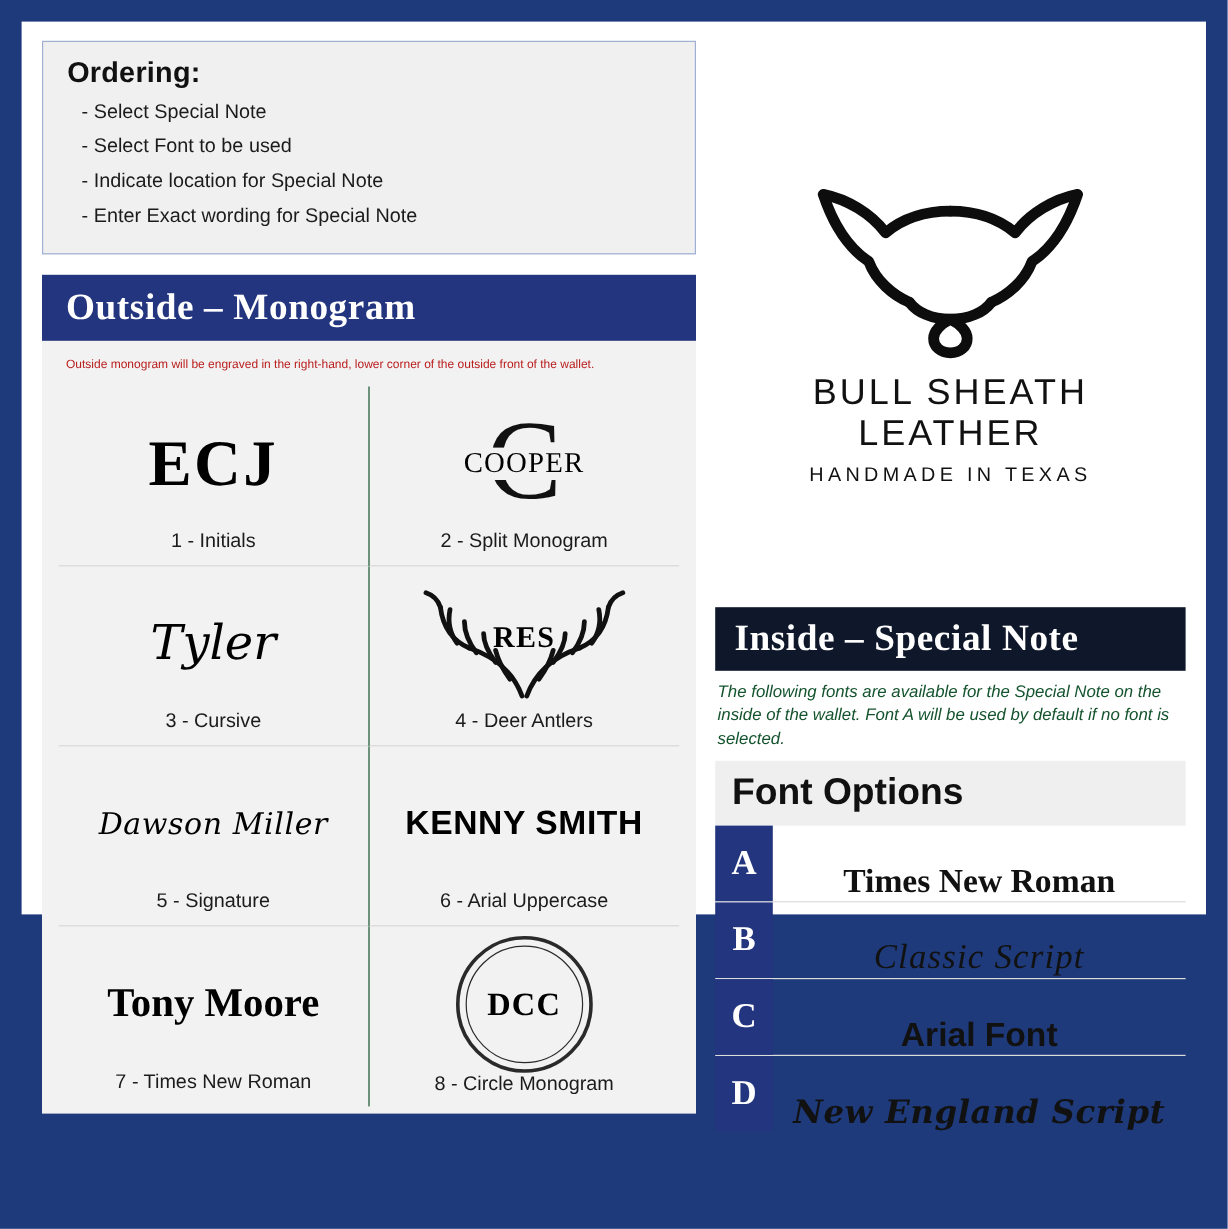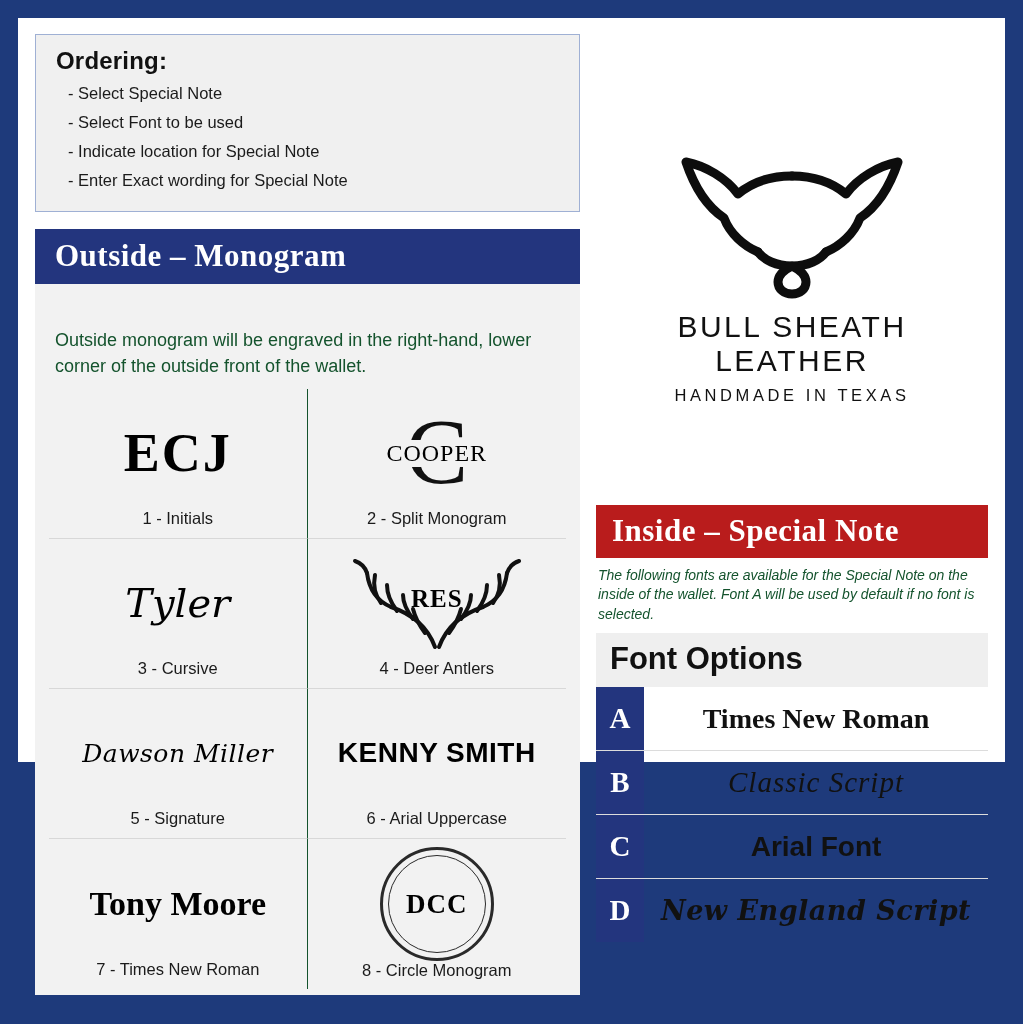--- a/index.html
+++ b/index.html
@@ -66,25 +66,24 @@
     box-sizing: border-box;
   }
   .band-text {
     font-family: "Liberation Serif", serif;
     font-weight: bold;
     font-size: 31px;
     letter-spacing: .5px;
     line-height: 1.05;
   }
   .panel-note {
-    font-size: 18px;
-    color: #14532d;
+    font-size: 10px;
+    color: #b91c1c;
     padding: 14px 20px 10px 20px;
     line-height: 1.45;
-    margin-top: 29px;
   }
 
   .grid {
     display: grid;
     grid-template-columns: 1fr 1fr;
     padding: 0 14px 0 14px;
   }
   .cell {
     position: relative;
     height: 150px;
@@ -229,21 +228,21 @@
   .brand-sub {
     font-family: "Liberation Sans", sans-serif;
     font-size: 16.5px;
     letter-spacing: 3.6px;
     color: #111;
     margin-top: 8px;
   }
 
   .inside-band {
     margin-top: 100px;
-    background: #b91c1c;
+    background: #0f172a;
     color: #fff;
     padding: 10px 0 10px 16px;
     box-sizing: border-box;
   }
   .inside-note {
     font-size: 14px;
     color: #14532d;
     line-height: 1.42;
     padding: 8px 2px 8px 2px;
     font-style: italic;
@@ -272,21 +271,21 @@
     font-weight: bold;
     font-size: 29px;
     display: flex;
     align-items: center;
     justify-content: center;
     flex: 0 0 48px;
   }
   .font-sample {
     flex: 1;
     display: flex;
-    align-items: center;
+    align-items: flex-end;
     justify-content: center;
     color: #111;
   }
   .fs-times {
     font-family: "Liberation Serif", serif;
     font-weight: bold;
     font-size: 28px;
   }
   .fs-classic {
     font-family: "Liberation Serif", serif;

